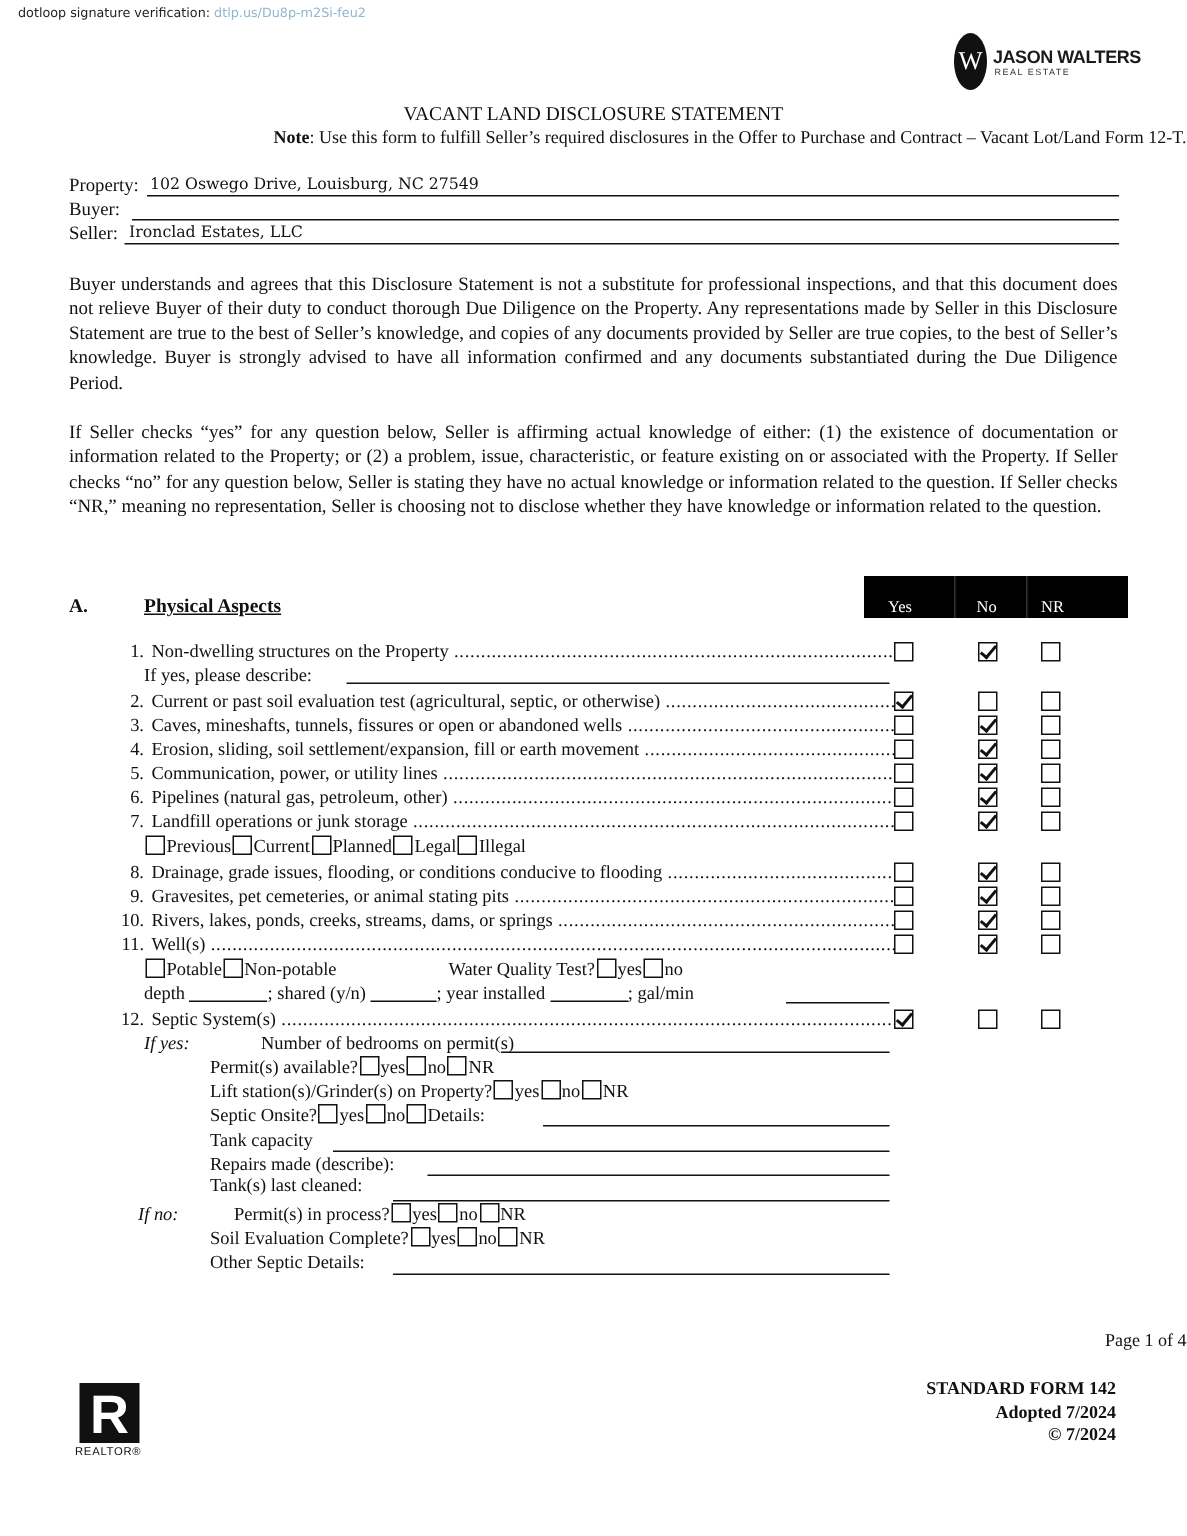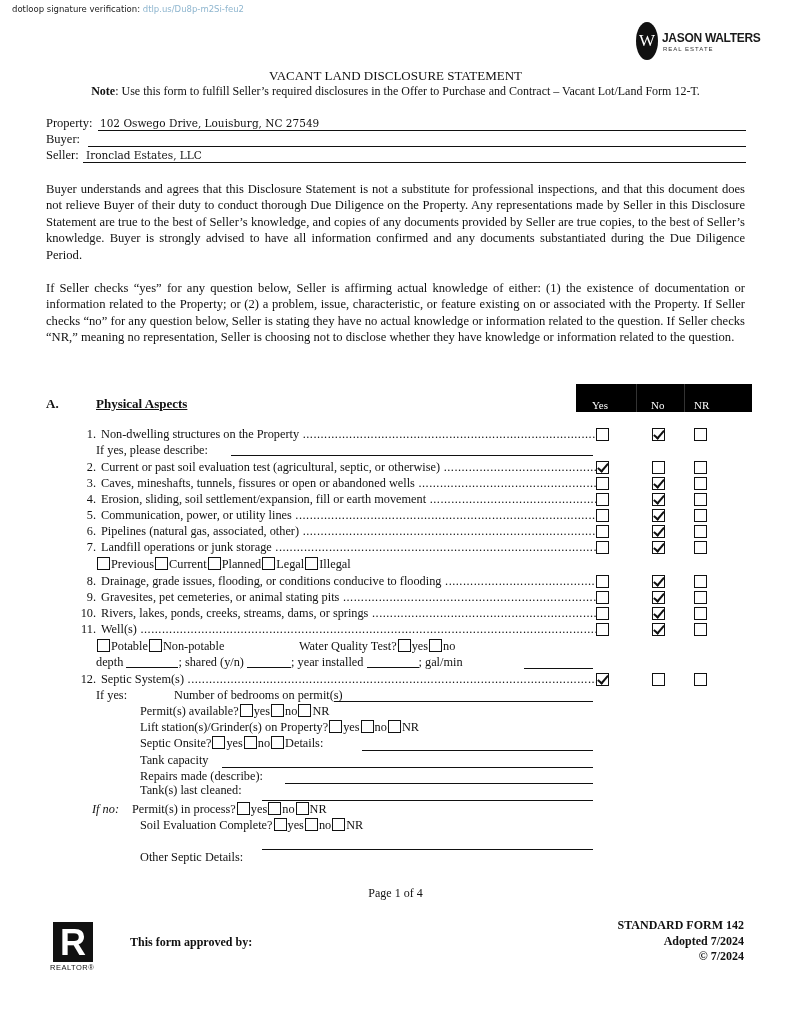--- a/index.html
+++ b/index.html
@@ -11,21 +11,21 @@
   .logo { left:636px; top:20px; width:110px; height:44px; }
   .logo .circle { position:absolute; left:0; top:2px; width:22px; height:38px; border-radius:50%;
                   background:#111; color:#fff; font-family:"Liberation Serif", serif; font-size:17px;
                   line-height:38px; text-align:center; }
   .logo .name { position:absolute; left:26px; top:11px; font-family:"Liberation Sans", sans-serif;
                 font-weight:bold; font-size:12px; letter-spacing:-0.3px; color:#1a1a1a; white-space:nowrap; }
   .logo .sub { position:absolute; left:27px; top:26px; font-family:"Liberation Sans", sans-serif;
                font-size:6px; letter-spacing:1px; color:#333; white-space:nowrap; }
 
   .title { left:0; width:791px; top:68px; text-align:center; font-weight:normal; font-size:13px; }
-  .note { left:0; width:791px; top:84px; text-align:center; font-size:12px; white-space:nowrap; }
+  .note { left:0; width:791px; top:84px; text-align:right; font-size:12px; white-space:nowrap; }
   .field-row { left:46px; width:700px; height:16px; font-size:12.5px; }
   .field-row .lbl { position:absolute; left:0; top:0; }
   .field-row .line { position:absolute; top:14px; right:0; border-bottom:1px solid #111; }
   .field-row .val { position:absolute; top:1px; font-family:"DejaVu Serif", serif; font-size:10.5px; }
 
   .para { left:46px; width:699px; font-size:12.6px; line-height:16.4px; text-align:justify; }
 
   .sec-letter { left:46px; top:396px; font-weight:bold; font-size:13px; }
   .sec-title { left:96px; top:396px; font-weight:bold; font-size:13px; text-decoration:underline; }
   .colhead { left:576px; top:384px; width:176px; height:28px; background:#000; }
@@ -37,21 +37,21 @@
   .item .dots { letter-spacing:0.5px; }
   .cb { position:absolute; width:11px; height:11px; border:1.6px solid #111; box-sizing:content-box; background:#fff; }
   .cb.checked::after { content:""; position:absolute; left:3px; top:-1px; width:4px; height:9px;
                        border-right:2px solid #111; border-bottom:2px solid #111; transform:rotate(40deg); }
   .sub { font-size:12.3px; white-space:nowrap; }
   .icb { display:inline-block; position:relative; width:11px; height:11px; border:1.5px solid #111;
          vertical-align:-2px; margin:0 1px; }
   .uline { display:inline-block; border-bottom:1px solid #111; vertical-align:-2px; height:12px; }
   .hline { position:absolute; border-bottom:1px solid #111; }
 
-  .pageno { left:0; width:791px; top:886px; text-align:center; font-size:12px; }
+  .pageno { left:0; width:791px; top:886px; text-align:right; font-size:12px; }
   .realtor-logo { left:53px; top:922px; width:40px; height:40px; background:#111; }
   .realtor-logo .r { position:absolute; left:0; top:0; width:40px; height:40px; color:#fff;
                      font-family:"Liberation Sans", sans-serif; font-weight:bold; font-size:36px;
                      line-height:42px; text-align:center; }
   .realtor-word { left:50px; top:963px; font-family:"Liberation Sans", sans-serif; font-size:7.5px; letter-spacing:0.5px; }
   .approved { left:130px; top:934px; font-weight:bold; font-size:12px; line-height:17px; white-space:nowrap; }
   .stdform { right:47px; top:918px; text-align:right; font-weight:bold; font-size:12px; line-height:15.5px; }
 </style>
 </head>
 <body>
@@ -115,21 +115,21 @@
     <div class="cb checked" style="left: 652px; top: 477px;"></div>
     <div class="cb" style="left: 694px; top: 477px;"></div>
     <div class="abs item" style="top: 492px;"><span class="num">4.</span><span>Erosion, sliding, soil settlement/expansion, fill or earth movement</span><span class="dots"> ........................................................................................................................................................................................................</span></div>
     <div class="cb" style="left: 596px; top: 493px;"></div>
     <div class="cb checked" style="left: 652px; top: 493px;"></div>
     <div class="cb" style="left: 694px; top: 493px;"></div>
     <div class="abs item" style="top: 508px;"><span class="num">5.</span><span>Communication, power, or utility lines</span><span class="dots"> ........................................................................................................................................................................................................</span></div>
     <div class="cb" style="left: 596px; top: 509px;"></div>
     <div class="cb checked" style="left: 652px; top: 509px;"></div>
     <div class="cb" style="left: 694px; top: 509px;"></div>
-    <div class="abs item" style="top: 524px;"><span class="num">6.</span><span>Pipelines (natural gas, associated, other)</span><span class="dots"> ........................................................................................................................................................................................................</span></div>
+    <div class="abs item" style="top: 524px;"><span class="num">6.</span><span>Pipelines (natural gas, petroleum, other)</span><span class="dots"> ........................................................................................................................................................................................................</span></div>
     <div class="cb" style="left: 596px; top: 525px;"></div>
     <div class="cb checked" style="left: 652px; top: 525px;"></div>
     <div class="cb" style="left: 694px; top: 525px;"></div>
     <div class="abs item" style="top: 540px;"><span class="num">7.</span><span>Landfill operations or junk storage</span><span class="dots"> ........................................................................................................................................................................................................</span></div>
     <div class="cb" style="left: 596px; top: 541px;"></div>
     <div class="cb checked" style="left: 652px; top: 541px;"></div>
     <div class="cb" style="left: 694px; top: 541px;"></div>
     <div class="abs item" style="top: 574px;"><span class="num">8.</span><span>Drainage, grade issues, flooding, or conditions conducive to flooding</span><span class="dots"> ........................................................................................................................................................................................................</span></div>
     <div class="cb" style="left: 596px; top: 575px;"></div>
     <div class="cb checked" style="left: 652px; top: 575px;"></div>
@@ -166,21 +166,21 @@
   <span>Water Quality Test?</span><span class="icb"></span><span>yes</span><span class="icb"></span><span>no</span>
 </div>
 <div class="abs sub" style="left:96px; top:655px;">
   <span>depth</span>
   <span class="uline" style="width:52px;"></span><span>; shared (y/n)</span>
   <span class="uline" style="width:44px;"></span><span>; year installed</span>
   <span class="uline" style="width:52px;"></span><span>; gal/min</span>
 </div>
 <div class="hline" style="left:524px; top:668px; width:69px;"></div>
 
-<div class="abs sub" style="left:96px; top:688px; "><span>If yes</span>:</div>
+<div class="abs sub" style="left:96px; top:688px; font-style:italic;"><span>If yes</span>:</div>
 <div class="abs sub" style="left:140px; top:688px;margin-left:34px;">Number of bedrooms on permit(s)</div>
 <div class="hline" style="left:334px; top:701px; width:259px;"></div>
 
 <div class="abs sub" style="left:140px; top:704px;">
   <span>Permit(s) available?</span><span class="icb"></span><span>yes</span><span class="icb"></span><span>no</span><span class="icb"></span><span>NR</span>
 </div>
 <div class="abs sub" style="left:140px; top:720px;">
   <span>Lift station(s)/Grinder(s) on Property?</span><span class="icb"></span><span>yes</span><span class="icb"></span><span>no</span><span class="icb"></span><span>NR</span>
 </div>
 <div class="abs sub" style="left:140px; top:736px;">
@@ -189,34 +189,33 @@
 <div class="hline" style="left:362px; top:750px; width:231px;"></div>
 
 <div class="abs sub" style="left:140px; top:753px;">Tank capacity</div>
 <div class="hline" style="left:222px; top:767px; width:371px;"></div>
 <div class="abs sub" style="left:140px; top:769px;">Repairs made (describe):</div>
 <div class="hline" style="left:285px; top:783px; width:308px;"></div>
 <div class="abs sub" style="left:140px; top:783px;">Tank(s) last cleaned:</div>
 <div class="hline" style="left:262px; top:800px; width:331px;"></div>
 
 <div class="abs sub" style="left:92px; top:802px; font-style:italic;"><span>If no</span>:</div>
-<div class="abs sub" style="left:132px; top:802px;">
+<div class="abs sub" style="left:156px; top:802px;">
   <span>Permit(s) in process?</span><span class="icb"></span><span>yes</span><span class="icb"></span><span>no</span><span class="icb"></span><span>NR</span>
 </div>
 <div class="abs sub" style="left:140px; top:818px;">
   <span>Soil Evaluation Complete?</span><span class="icb"></span><span>yes</span><span class="icb"></span><span>no</span><span class="icb"></span><span>NR</span>
 </div>
-<div class="abs sub" style="left:140px; top:834px;margin-top:16px;">Other Septic Details:</div>
+<div class="abs sub" style="left:140px; top:834px;">Other Septic Details:</div>
 <div class="hline" style="left:262px; top:849px; width:331px;"></div>
 
 <div class="abs pageno">Page 1 of 4</div>
 <div class="abs realtor-logo">
   <div class="r">R</div>
 </div>
 <div class="abs realtor-word">REALTOR®</div>
 <div class="abs approved">
-  <div>This form approved by:</div>
 </div>
 <div class="abs stdform">
   <div>STANDARD FORM 142</div>
   <div>Adopted 7/2024</div>
   <div>© 7/2024</div>
 </div>
 
 </body></html>

